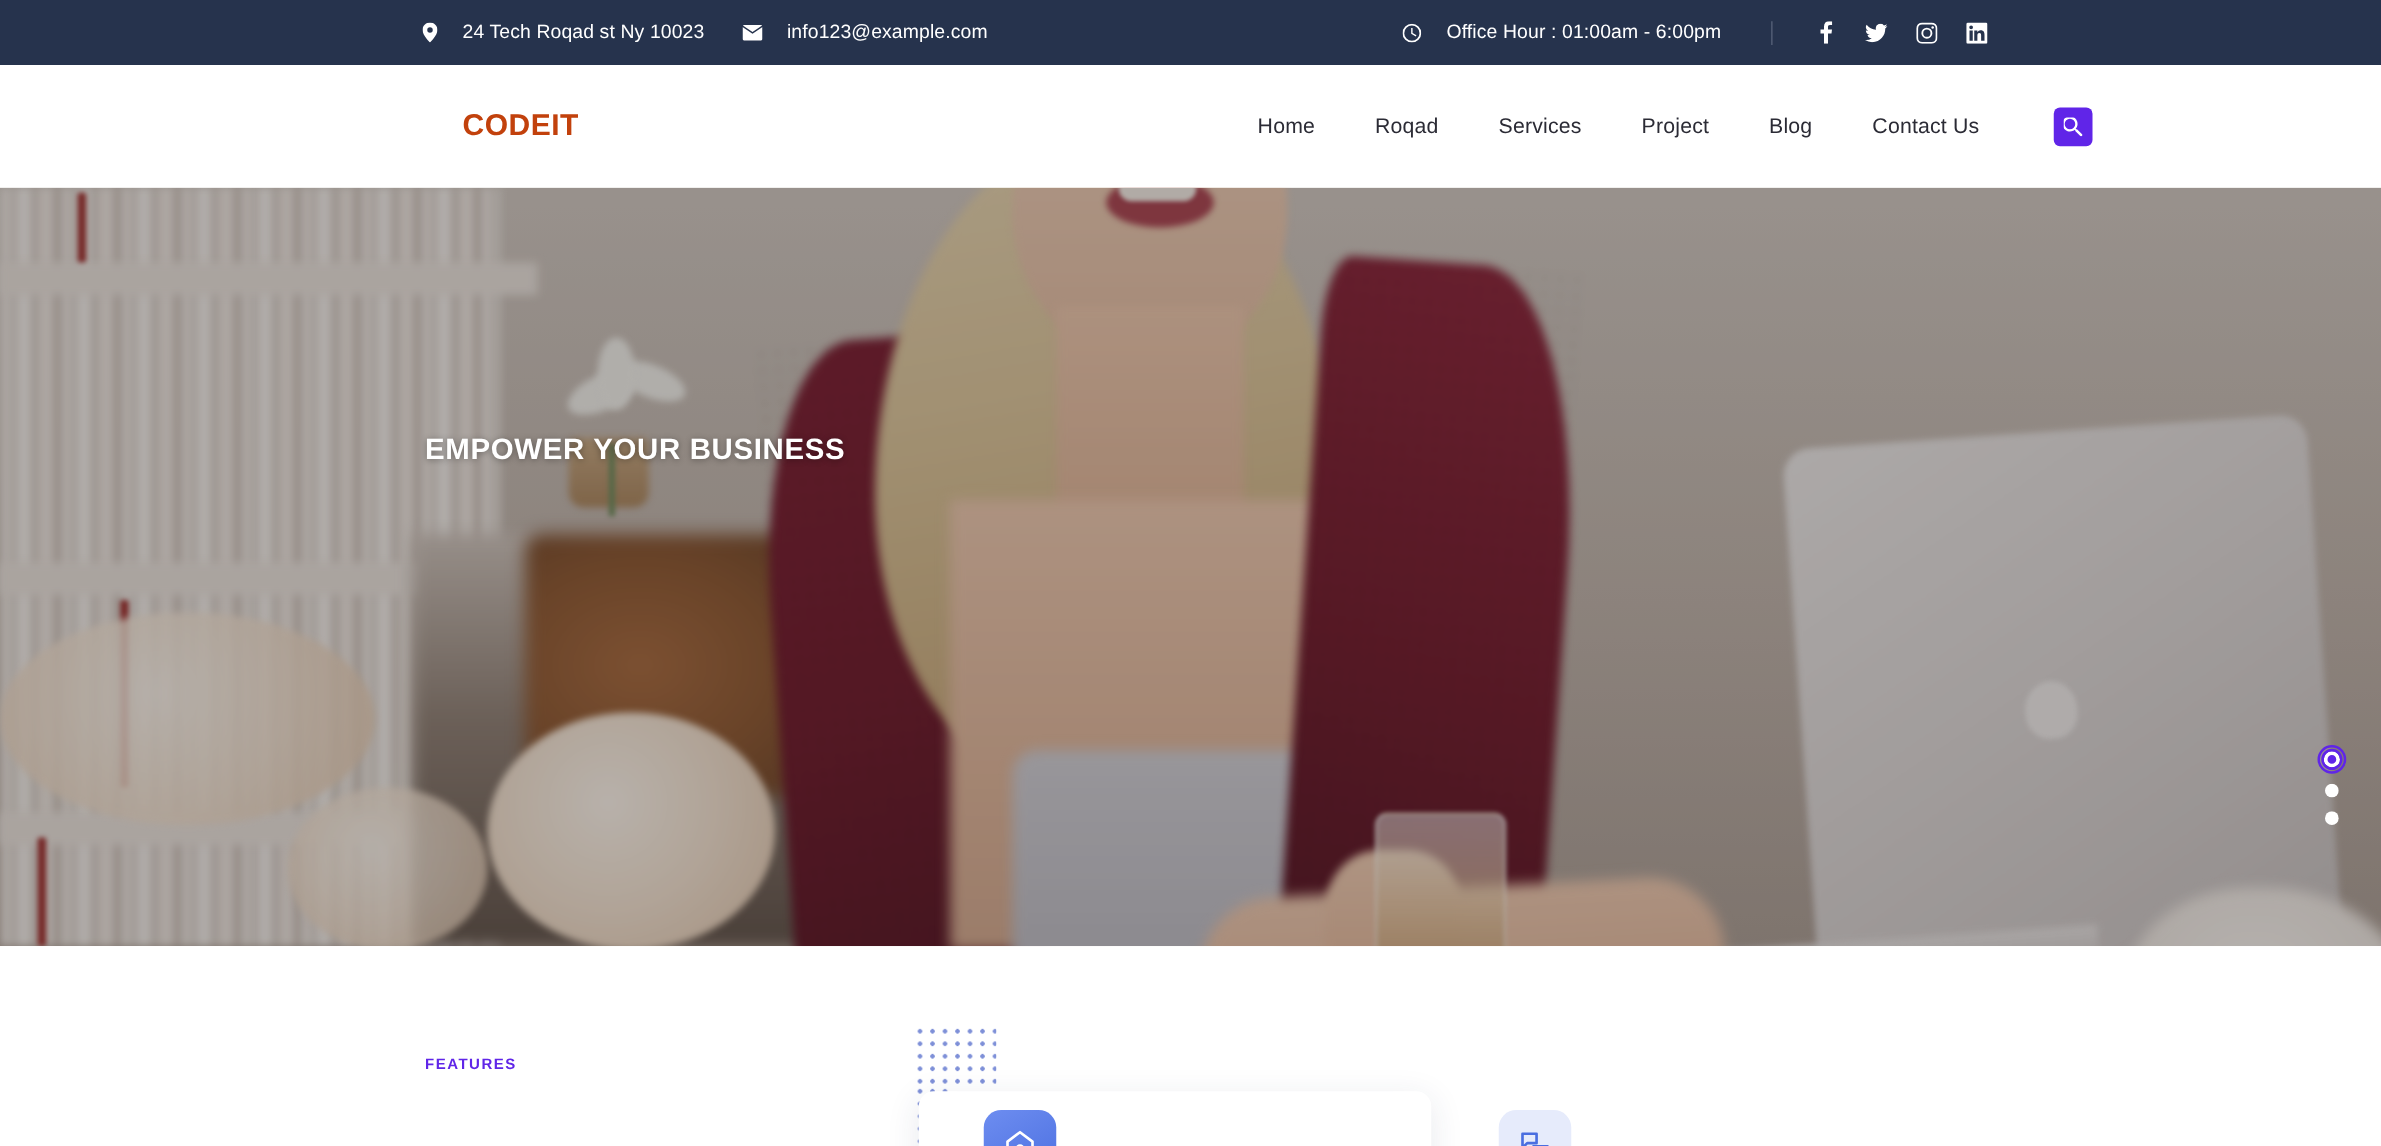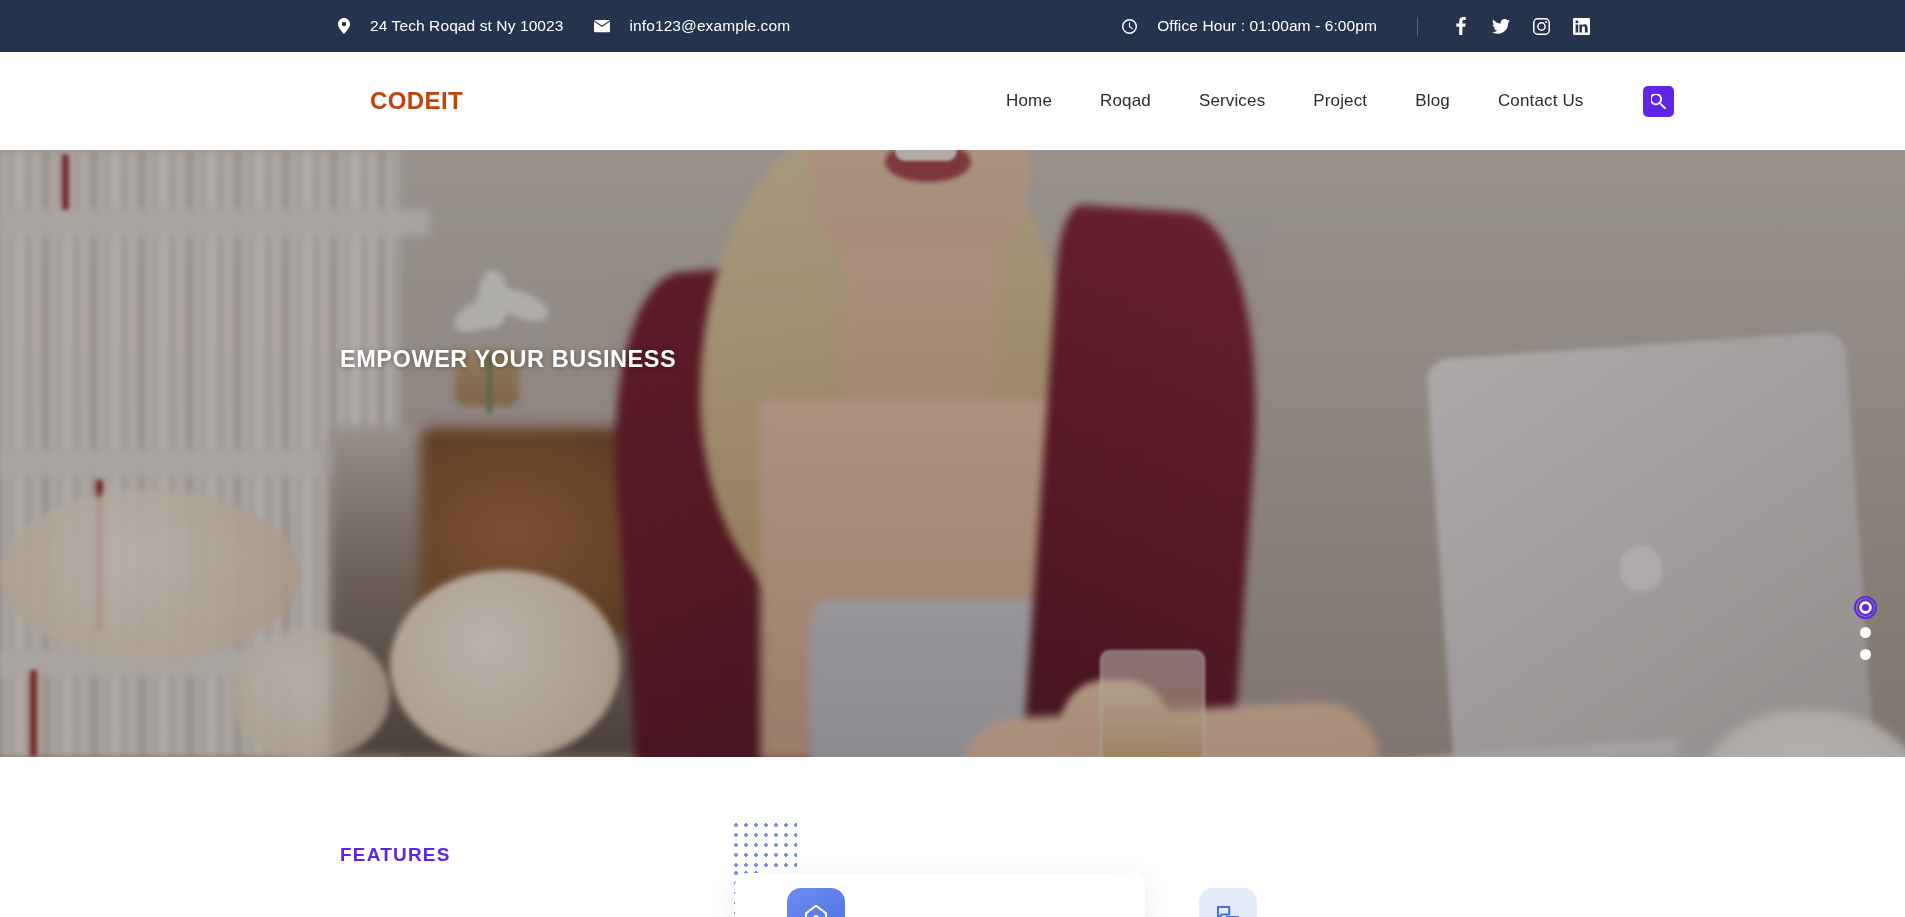--- a/index.html
+++ b/index.html
@@ -307,21 +307,21 @@
 
   
   .features{
     position:relative;
     width:100%; height:160px;
     background:#ffffff;
   }
   .feat-label{
     position:absolute; left:340px; top:87px;
     color:#6025e8;
-    font-size:19px; font-weight:bold;
+    font-size:12px; font-weight:bold;
     letter-spacing:1.2px;
   }
   .dotgrid-wide{
     position:absolute; left:731px; top:820px;
     width:66px; height:48px;
     background-image:radial-gradient(circle, #7e90d8 1.6px, transparent 1.9px);
     background-size:10px 10px;
   }
   .dotgrid-tall{
     position:absolute; left:731px; top:868px;

